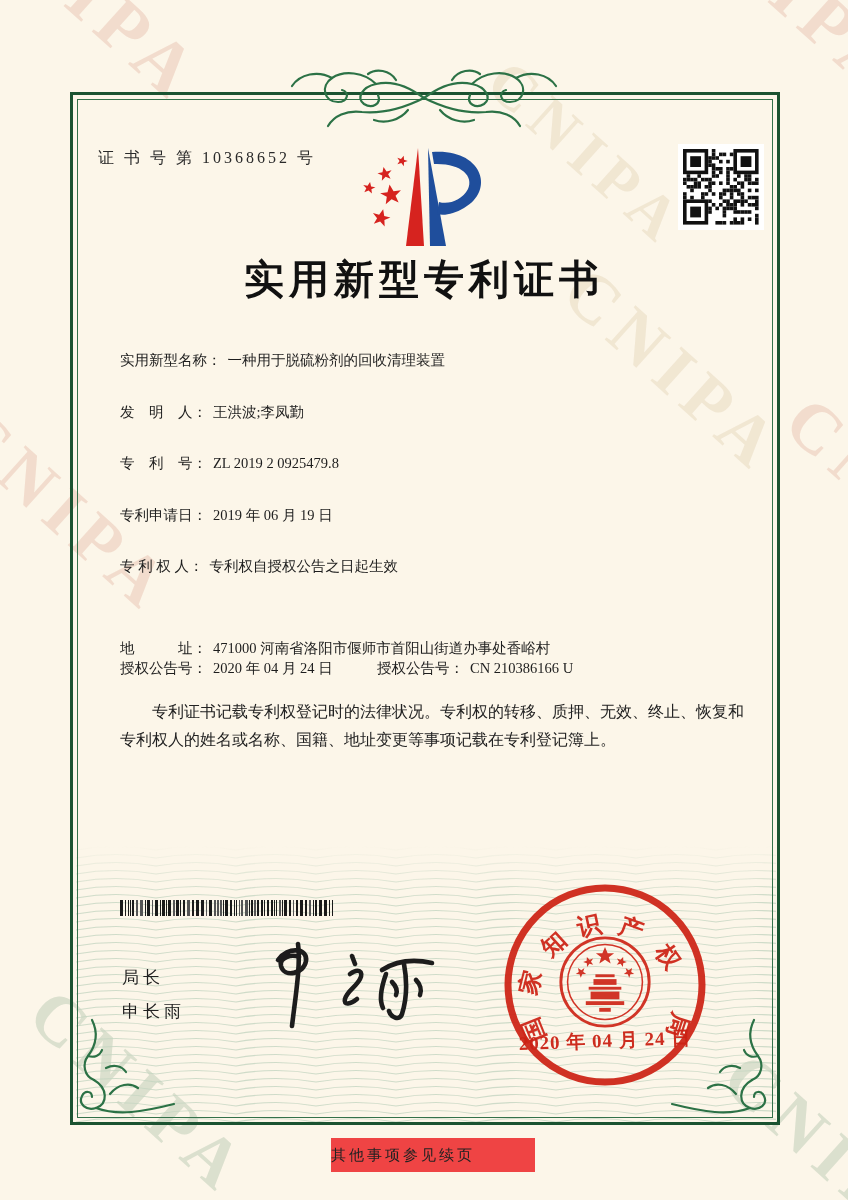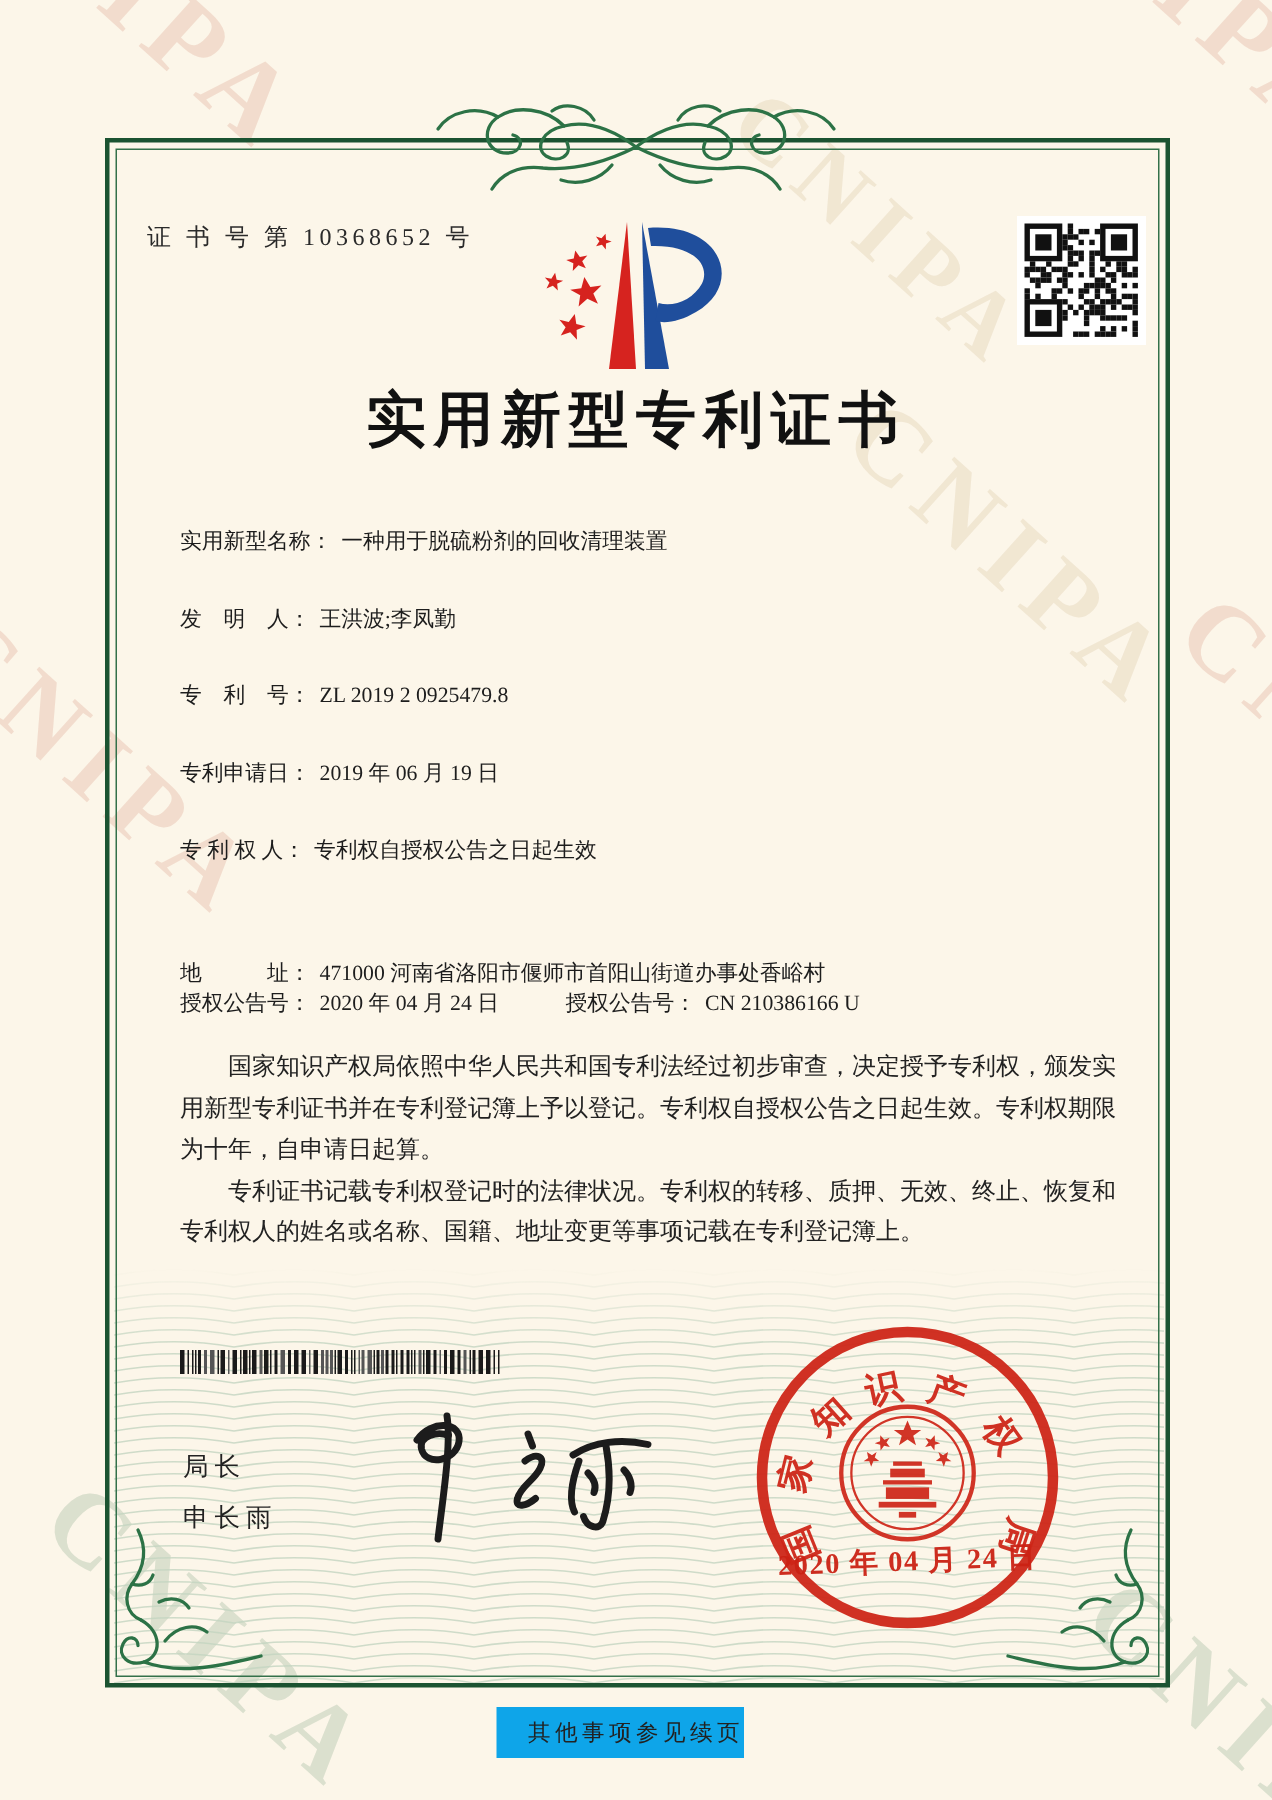--- a/index.html
+++ b/index.html
@@ -69,22 +69,22 @@
   .seal-chars span:nth-child(3){transform:rotate(-42deg) translateY(-77px);}
   .seal-chars span:nth-child(4){transform:rotate(-12deg) translateY(-77px);}
   .seal-chars span:nth-child(5){transform:rotate(20deg) translateY(-77px);}
   .seal-chars span:nth-child(6){transform:rotate(55deg) translateY(-77px);}
   .seal-chars span:nth-child(7){transform:rotate(108deg) translateY(-77px);}
   .seal-date{position:absolute;left:-24px;top:146px;width:254px;text-align:center;
     transform:rotate(-2deg);font-size:19px;font-weight:600;color:rgba(202,34,20,.95);letter-spacing:1px;}
   
   .page-info{position:absolute;left:70px;width:710px;top:1088px;text-align:center;
     font-size:15px;letter-spacing:2px;color:#222;}
-  .note-box{position:absolute;left:331px;top:1138px;width:165px;height:34px;background:#0ea5e9;
-    display:flex;align-items:center;justify-content:flex-end;}
+  .note-box{position:absolute;left:331px;top:1138px;width:204px;height:34px;background:#ef4444;
+    display:flex;align-items:center;justify-content:flex-start;}
   .note-box span{font-size:15px;letter-spacing:3px;color:#222;}
 </style>
 </head>
 <body>
 
 <div class="page">
 
   <div class="wm wm-pink wm-a">CNIPA</div>
   <div class="wm wm-pink wm-b">CNIPA</div>
   <div class="wm wm-beige wm-c">CNIPA</div>
@@ -365,21 +365,20 @@
     </div>
     <div class="frow fgrant">
       <span class="lbl">授权公告号：</span><span class="val">2020 年 04 月 24 日</span>
       <span class="pair2">
         <span class="lbl">授权公告号：</span><span class="val">CN 210386166 U</span>
       </span>
     </div>
   </div>
 
   <div class="body-text">
-    <p>国家知识产权局依照中华人民共和国专利法经过初步审查，决定授予专利权，颁发实用新型专利证书并在专利登记簿上予以登记。专利权自授权公告之日起生效。专利权期限为十年，自申请日起算。</p>
     <p>专利证书记载专利权登记时的法律状况。专利权的转移、质押、无效、终止、恢复和专利权人的姓名或名称、国籍、地址变更等事项记载在专利登记簿上。</p>
   </div>
 
   <div class="barcode" id="barcode"><i style="width: 3px; background: rgb(26, 26, 26); margin-right: 2px;"></i><i style="width: 1px; background: rgb(26, 26, 26); margin-right: 2px;"></i><i style="width: 1px; background: rgb(26, 26, 26); margin-right: 1px;"></i><i style="width: 1px; background: rgb(26, 26, 26); margin-right: 1px;"></i><i style="width: 2px; background: rgb(26, 26, 26); margin-right: 2px;"></i><i style="width: 2px; background: rgb(85, 85, 85); margin-right: 2px;"></i><i style="width: 3px; background: rgb(85, 85, 85); margin-right: 2px;"></i><i style="width: 1px; background: rgb(26, 26, 26); margin-right: 1px;"></i><i style="width: 3px; background: rgb(26, 26, 26); margin-right: 2px;"></i><i style="width: 1px; background: rgb(85, 85, 85); margin-right: 2px;"></i><i style="width: 3px; background: rgb(26, 26, 26); margin-right: 2px;"></i><i style="width: 1px; background: rgb(26, 26, 26); margin-right: 1px;"></i><i style="width: 3px; background: rgb(26, 26, 26); margin-right: 1px;"></i><i style="width: 1px; background: rgb(26, 26, 26); margin-right: 1px;"></i><i style="width: 3px; background: rgb(26, 26, 26); margin-right: 2px;"></i><i style="width: 2px; background: rgb(85, 85, 85); margin-right: 1px;"></i><i style="width: 3px; background: rgb(26, 26, 26); margin-right: 1px;"></i><i style="width: 1px; background: rgb(26, 26, 26); margin-right: 2px;"></i><i style="width: 2px; background: rgb(26, 26, 26); margin-right: 2px;"></i><i style="width: 3px; background: rgb(85, 85, 85); margin-right: 2px;"></i><i style="width: 2px; background: rgb(26, 26, 26); margin-right: 2px;"></i><i style="width: 3px; background: rgb(26, 26, 26); margin-right: 2px;"></i><i style="width: 3px; background: rgb(26, 26, 26); margin-right: 2px;"></i><i style="width: 1px; background: rgb(85, 85, 85); margin-right: 2px;"></i><i style="width: 3px; background: rgb(26, 26, 26); margin-right: 2px;"></i><i style="width: 2px; background: rgb(85, 85, 85); margin-right: 1px;"></i><i style="width: 2px; background: rgb(85, 85, 85); margin-right: 1px;"></i><i style="width: 2px; background: rgb(85, 85, 85); margin-right: 1px;"></i><i style="width: 1px; background: rgb(26, 26, 26); margin-right: 1px;"></i><i style="width: 3px; background: rgb(26, 26, 26); margin-right: 2px;"></i><i style="width: 2px; background: rgb(26, 26, 26); margin-right: 2px;"></i><i style="width: 1px; background: rgb(26, 26, 26); margin-right: 1px;"></i><i style="width: 1px; background: rgb(26, 26, 26); margin-right: 2px;"></i><i style="width: 1px; background: rgb(85, 85, 85); margin-right: 1px;"></i><i style="width: 2px; background: rgb(85, 85, 85); margin-right: 2px;"></i><i style="width: 3px; background: rgb(85, 85, 85); margin-right: 1px;"></i><i style="width: 1px; background: rgb(26, 26, 26); margin-right: 1px;"></i><i style="width: 2px; background: rgb(26, 26, 26); margin-right: 1px;"></i><i style="width: 2px; background: rgb(85, 85, 85); margin-right: 1px;"></i><i style="width: 2px; background: rgb(26, 26, 26); margin-right: 2px;"></i><i style="width: 2px; background: rgb(26, 26, 26); margin-right: 1px;"></i><i style="width: 1px; background: rgb(26, 26, 26); margin-right: 2px;"></i><i style="width: 2px; background: rgb(26, 26, 26); margin-right: 2px;"></i><i style="width: 2px; background: rgb(26, 26, 26); margin-right: 1px;"></i><i style="width: 1px; background: rgb(26, 26, 26); margin-right: 1px;"></i><i style="width: 1px; background: rgb(26, 26, 26); margin-right: 2px;"></i><i style="width: 2px; background: rgb(85, 85, 85); margin-right: 1px;"></i><i style="width: 1px; background: rgb(26, 26, 26); margin-right: 1px;"></i><i style="width: 3px; background: rgb(26, 26, 26); margin-right: 2px;"></i><i style="width: 2px; background: rgb(26, 26, 26); margin-right: 2px;"></i><i style="width: 1px; background: rgb(85, 85, 85); margin-right: 2px;"></i><i style="width: 2px; background: rgb(26, 26, 26); margin-right: 2px;"></i><i style="width: 3px; background: rgb(26, 26, 26); margin-right: 2px;"></i><i style="width: 2px; background: rgb(26, 26, 26); margin-right: 2px;"></i><i style="width: 2px; background: rgb(85, 85, 85); margin-right: 2px;"></i><i style="width: 1px; background: rgb(26, 26, 26); margin-right: 1px;"></i><i style="width: 2px; background: rgb(26, 26, 26); margin-right: 2px;"></i><i style="width: 3px; background: rgb(26, 26, 26); margin-right: 2px;"></i><i style="width: 3px; background: rgb(26, 26, 26); margin-right: 2px;"></i><i style="width: 1px; background: rgb(26, 26, 26); margin-right: 2px;"></i><i style="width: 1px; background: rgb(26, 26, 26); margin-right: 1px;"></i></div>
 
   <div class="director">局长</div>
   <div class="director-name">申长雨</div>
   <svg class="sig" width="210" height="96" viewBox="0 0 210 96">
     <g fill="none" stroke="#1c1c1c" stroke-width="4.6" stroke-linecap="round">
       <path d="M56 6 C59 26 53 62 50 88"></path>

